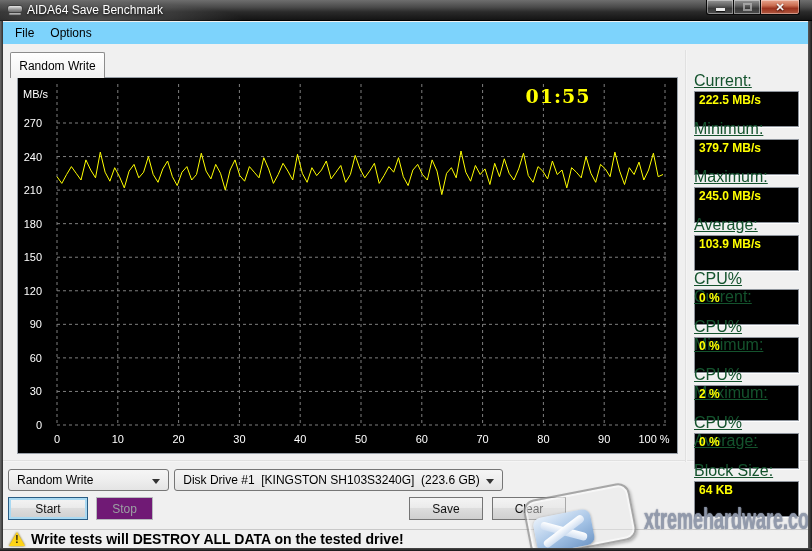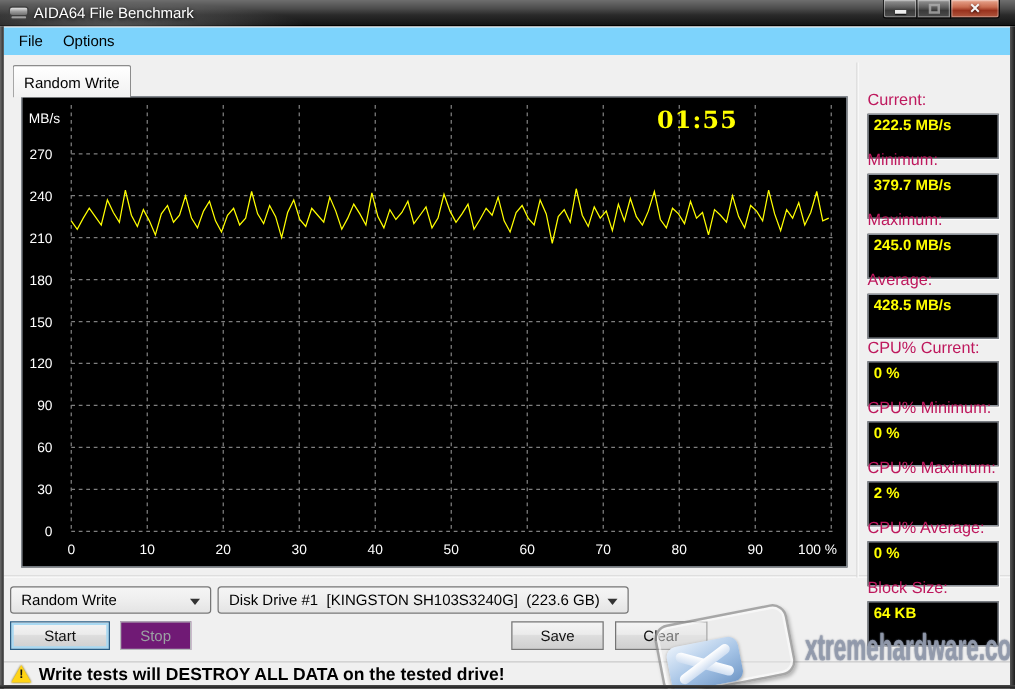--- a/index.html
+++ b/index.html
@@ -68,21 +68,21 @@
     color:#ffff00; letter-spacing:1px; }
 
   
   .hsep { position:absolute; left:3px; right:4px; top:460px; height:2px;
     background:linear-gradient(#d6d6d6,#ffffff); }
   .vsep { position:absolute; left:685px; top:50px; width:2px; height:412px;
     background:linear-gradient(90deg,#d6d6d6,#ffffff); }
 
   
   .stat { position:absolute; left:694px; width:105px; }
-  .stat-label { font-size:13px; color:#be185d; height:15px; }
+  .stat-label { font-size:16px; color:#14532d; height:15px;text-decoration:underline; }
   .stat-box { margin-top:4px; height:36px; background:#000; border:1px solid #8e949c;
     color:#ffff00; font-weight:bold; font-size:12px; line-height:16px; padding-left:4px;
     box-shadow:1px 1px 0 rgba(255,255,255,.9); }
 
   
   .combo { position:absolute; top:469px; height:22px; border:1px solid #767676; border-radius:3px;
     background:linear-gradient(#f5f5f5,#efefef 45%,#e4e4e4); display:flex; align-items:center;
     font-size:12px; color:#000; padding:0 22px 0 8px; }
   .combo-text { white-space:pre; overflow:hidden; }
   .combo-arrow { position:absolute; right:8px; top:9px; width:0; height:0;
@@ -134,21 +134,21 @@
                 1px 1px 0 rgba(255,255,255,.35); }
 </style>
 </head>
 <body>
 
 <div class="titlebar">
   <span class="app-icon">
     <span class="disk-top"></span>
     <span class="disk-base"></span>
   </span>
-  <span class="title">AIDA64 File Benchmark</span>
+  <span class="title">AIDA64 Save Benchmark</span>
 </div>
 <div class="win-controls">
   <div class="winbtn min">
       <span class="g-min"></span>
     </div>
   <div class="winbtn max">
       <span class="g-max"></span>
     </div>
   <div class="winbtn close">
       <span class="g-x">✕</span>
@@ -224,21 +224,21 @@
 <div class="stat" style="top:120px">
   <div class="stat-label">Minimum:</div>
   <div class="stat-box">379.7 MB/s</div>
 </div>
 <div class="stat" style="top:168px">
   <div class="stat-label">Maximum:</div>
   <div class="stat-box">245.0 MB/s</div>
 </div>
 <div class="stat" style="top:216px">
   <div class="stat-label">Average:</div>
-  <div class="stat-box">428.5 MB/s</div>
+  <div class="stat-box">103.9 MB/s</div>
 </div>
 <div class="stat" style="top:270px">
   <div class="stat-label">CPU% Current:</div>
   <div class="stat-box">0 %</div>
 </div>
 <div class="stat" style="top:318px">
   <div class="stat-label">CPU% Minimum:</div>
   <div class="stat-box">0 %</div>
 </div>
 <div class="stat" style="top:366px">

